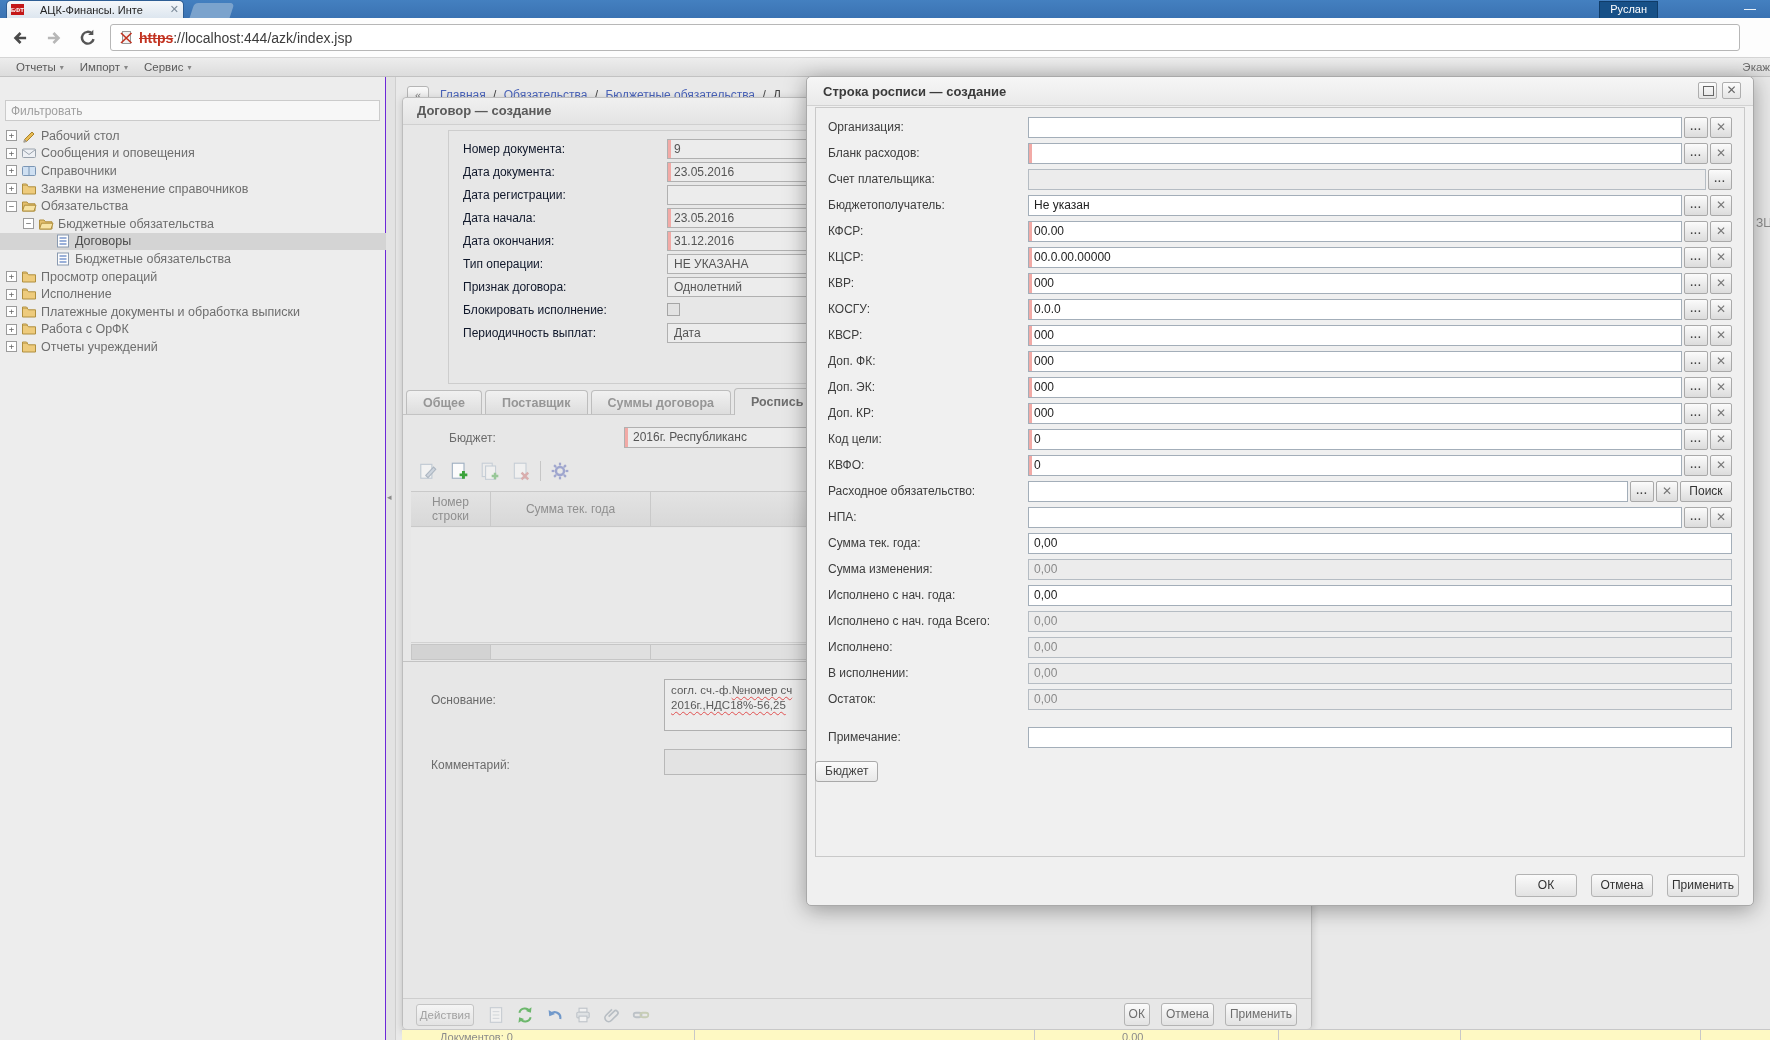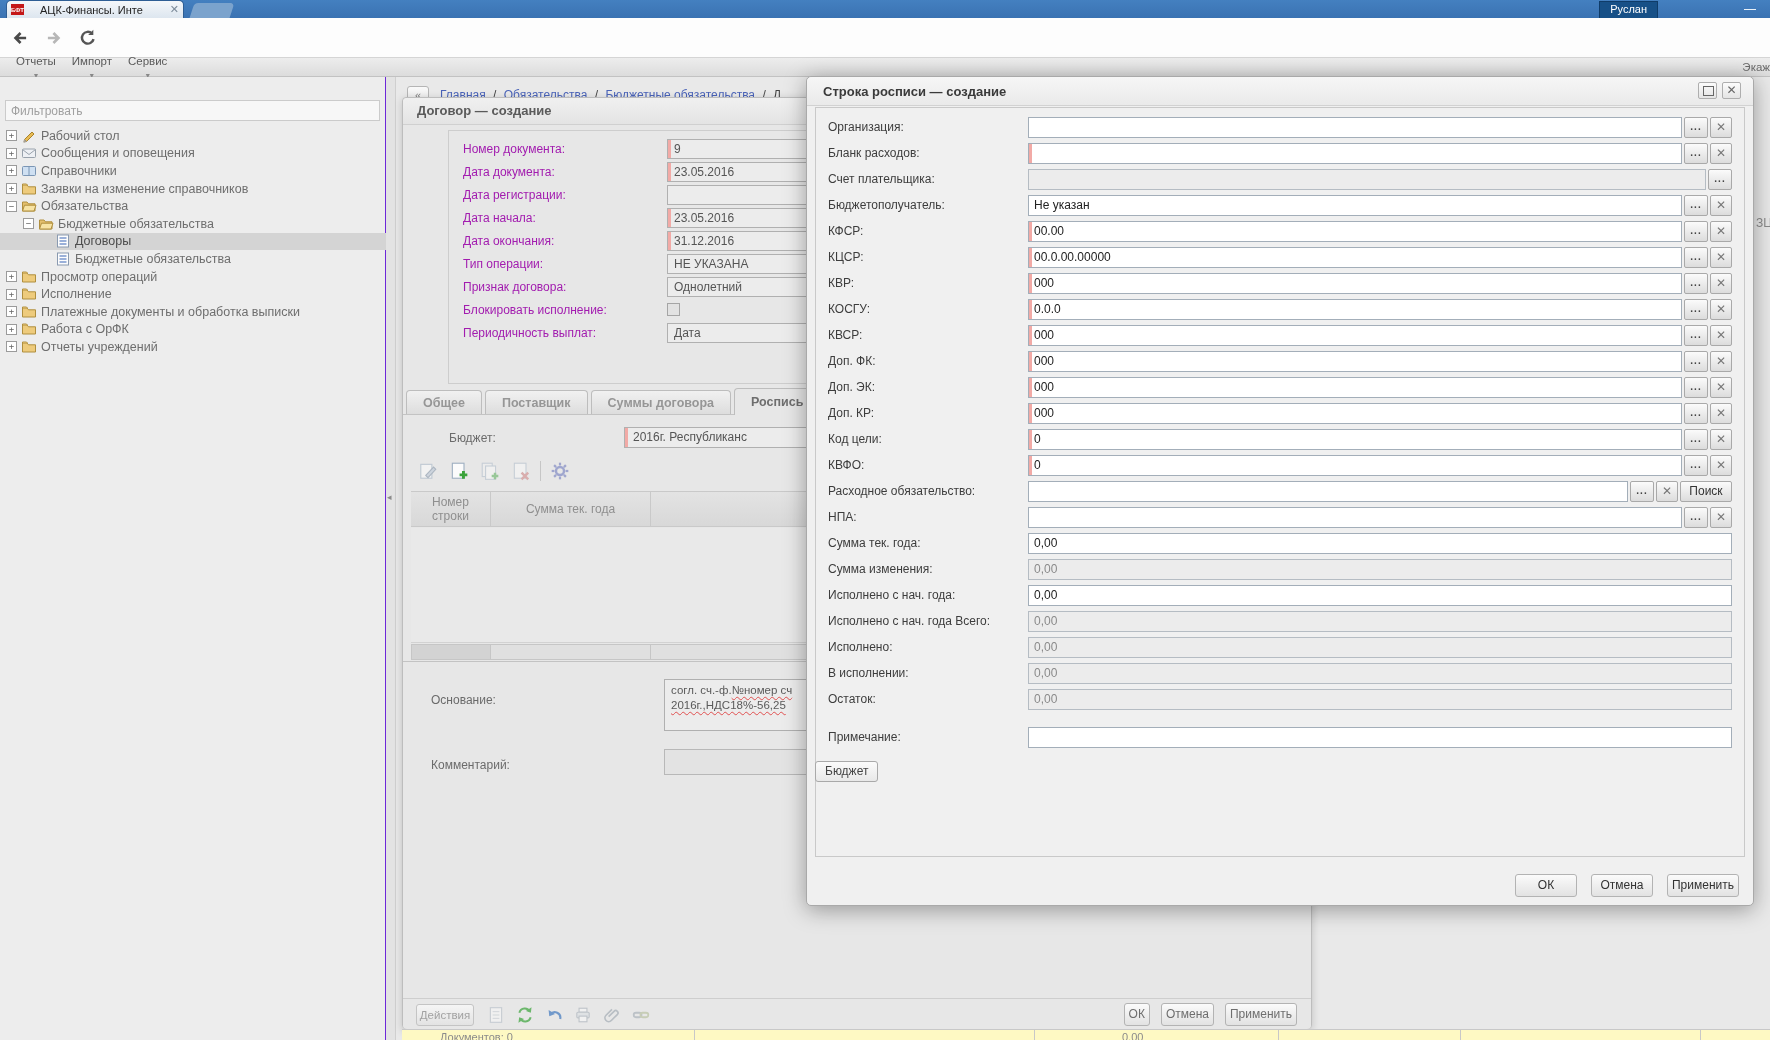--- a/index.html
+++ b/index.html
@@ -17,21 +17,21 @@
   .user-chip { position:absolute; right:112px; top:1px; height:22px; background:#175087; border:1px solid #0f3c69; color:#fff; font-size:11px; padding:0 10px; line-height:14px; }
   .win-min { position:absolute; right:14px; top:2px; color:#fff; font-size:12px; }
 
   .btoolbar { position:absolute; left:0; top:18px; width:1770px; height:40px; background:#fdfdfd; border-bottom:1px solid #d5d5d5; display:flex; align-items:center; }
   .navbtn { width:28px; height:28px; display:flex; align-items:center; justify-content:center; margin-left:6px; flex:none; }
   .urlbar { margin-left:8px; width:1630px; height:27px; border:1px solid #b7b7b7; border-radius:3px; background:#fff; display:flex; align-items:center; padding:0 8px; gap:6px; }
   .url-https { font-size:14px; color:#c23321; text-decoration:line-through; text-decoration-color:#c23321; font-weight:bold; }
   .url-rest { font-size:14px; color:#3c3c3c; }
 
   .menubar { position:absolute; left:0; top:58px; width:1770px; height:19px; background:linear-gradient(#ededed,#dcdcdc); border-bottom:1px solid #c2c2c2; display:flex; align-items:center; }
-  .menu-item { font-size:11.5px; color:#5a5a5a; margin-left:16px; display:flex; gap:4px; align-items:center;flex-direction:column; }
+  .menu-item { font-size:11.5px; color:#5a5a5a; margin-left:16px; display:flex; gap:4px; align-items:center; }
   .menu-item .caret { font-size:8px; color:#888; }
   .menu-right { position:absolute; right:0px; top:3px; font-size:11.5px; color:#6a6a6a; white-space:nowrap; }
 
   
   .sidebar { position:absolute; left:0; top:77px; width:386px; height:963px; background:#ededed; border-right:1px solid #6d28d9; }
   .filter { position:absolute; left:5px; top:23px; width:375px; height:21px; border:1px solid #cbcbcb; background:#f7f7f7; font-size:12px; padding:0 5px; color:#555; font-family:inherit; }
   .filter::placeholder { color:#a0a0a0; }
   .tree { position:absolute; left:0; top:50px; width:386px; }
   .tree-row { height:17.6px; display:flex; align-items:center; font-size:12.5px; color:#6e6e6e; white-space:nowrap; }
   .tree-row.selected { background:#d4d4d4; color:#4c4c4c; }
@@ -44,21 +44,21 @@
   
   .collapse-btn { position:absolute; left:407px; top:86px; width:22px; height:19px; border:1px solid #b5b5b5; border-radius:3px; background:linear-gradient(#fafafa,#e2e2e2); color:#777; font-size:11px; text-align:center; line-height:17px; }
   .breadcrumb { position:absolute; left:440px; top:88px; font-size:12px; color:#444; white-space:nowrap; }
   .crumb { color:#4a63b8; text-decoration:underline; }
   .crumb-sep { color:#444; margin:0 4px; }
 
   .form-window { position:absolute; left:402px; top:97px; width:910px; height:932px; background:#e7e7e7; border:1px solid #bdbdbd; border-radius:4px; box-shadow:0 2px 8px rgba(0,0,0,.18); }
   .fw-title { height:27px; line-height:26px; padding-left:14px; font-size:13px; font-weight:bold; color:#5a5a5a; border-bottom:1px solid #d0d0d0; background:linear-gradient(#f0f0f0,#e4e4e4); border-radius:4px 4px 0 0; }
   .fw-fieldset { position:absolute; left:45px; top:32px; width:845px; height:254px; border:1px solid #cdcdcd; padding:6px 0 0 14px; }
   .f-row { height:23px; display:flex; align-items:center; }
-  .f-label { width:204px; font-size:12px; color:#a21caf; flex:none; }
+  .f-label { width:204px; font-size:12px; color:#0f172a; flex:none; }
   .f-input { position:relative; width:452px; height:20px; border:1px solid #b0b0b0; background:#ececec; font-size:12px; color:#555; line-height:18px; padding-left:6px; }
   .req::before { content:''; position:absolute; left:0; top:0; bottom:0; width:3px; background:#f2aaa6; }
   .f-check { width:13px; height:13px; border:1px solid #a5a5a5; background:#e2e2e2; }
 
   .fw-tabs { position:absolute; left:3px; top:290px; display:flex; gap:3px; align-items:flex-end; }
   .tab { height:25px; padding:0 16px; border:1px solid #bdbdbd; border-bottom:none; border-radius:4px 4px 0 0; background:linear-gradient(#f1f1f1,#dcdcdc); font-size:12.5px; font-weight:bold; color:#969696; line-height:24px; }
   .tab.active { background:#e7e7e7; color:#6e6e6e; height:27px; line-height:26px; position:relative; z-index:2; }
   .fw-tabpanel { position:absolute; left:0px; top:316px; width:908px; height:248px; border-top:1px solid #c3c3c3; border-bottom:1px solid #c3c3c3; }
   .budget-row { position:absolute; left:18px; top:12px; display:flex; align-items:center; }
   .budget-label { width:175px; font-size:12px; color:#6b6b6b;margin-left:28px; }
@@ -137,20 +137,29 @@
     <svg width="20" height="20" viewBox="0 0 18 18">
         <path d="M3.5 9 H12.5 M8.5 4.5 L13 9 L8.5 13.5" fill="none" stroke="#b7b7b7" stroke-width="2.4"></path>
       </svg>
   </span>
   <span class="navbtn">
     <svg width="20" height="20" viewBox="0 0 18 18">
         <path d="M14 10 A5.3 5.3 0 1 1 12.6 5" fill="none" stroke="#555" stroke-width="2.2"></path>
         <path d="M13.8 1.6 L13.8 6.2 L9.2 6.2 Z" fill="#555"></path>
       </svg>
   </span>
+  <div class="urlbar">
+    <span>
+      <svg width="14" height="15" viewBox="0 0 14 15">
+          <rect x="3.5" y="1.5" width="8" height="12" fill="#f2f2f2" stroke="#9a9a9a"></rect>
+          <path d="M2 3 L12.5 13 M12.5 3 L2 13" stroke="#c23321" stroke-width="1.6"></path>
+        </svg>
+    </span>
+    <span><span class="url-https">https</span><span class="url-rest">://localhost:444/azk/index.jsp</span></span>
+  </div>
 </div>
 
 <div class="menubar">
   <span id="menu-items" style="display:flex;">
       <span class="menu-item">
         <span>Отчеты</span>
         <span class="caret">▾</span>
       </span>
       <span class="menu-item">
         <span>Импорт</span>

